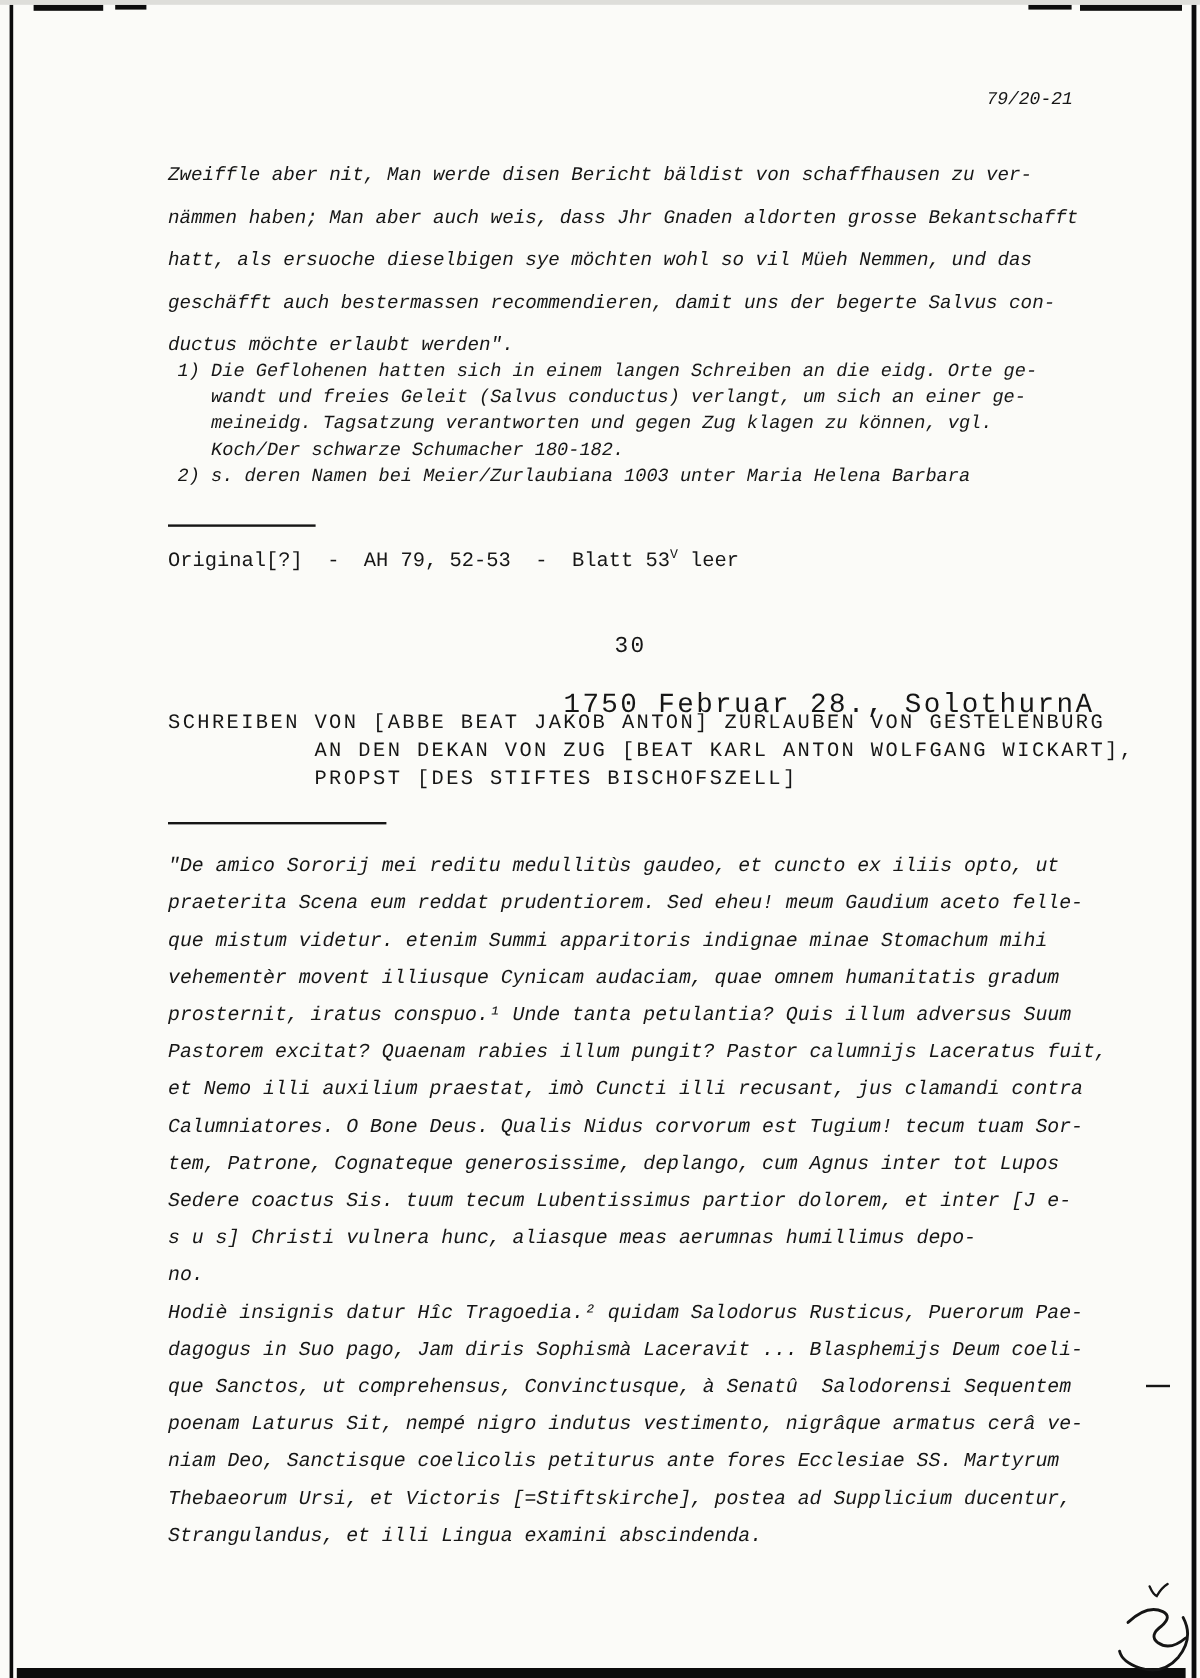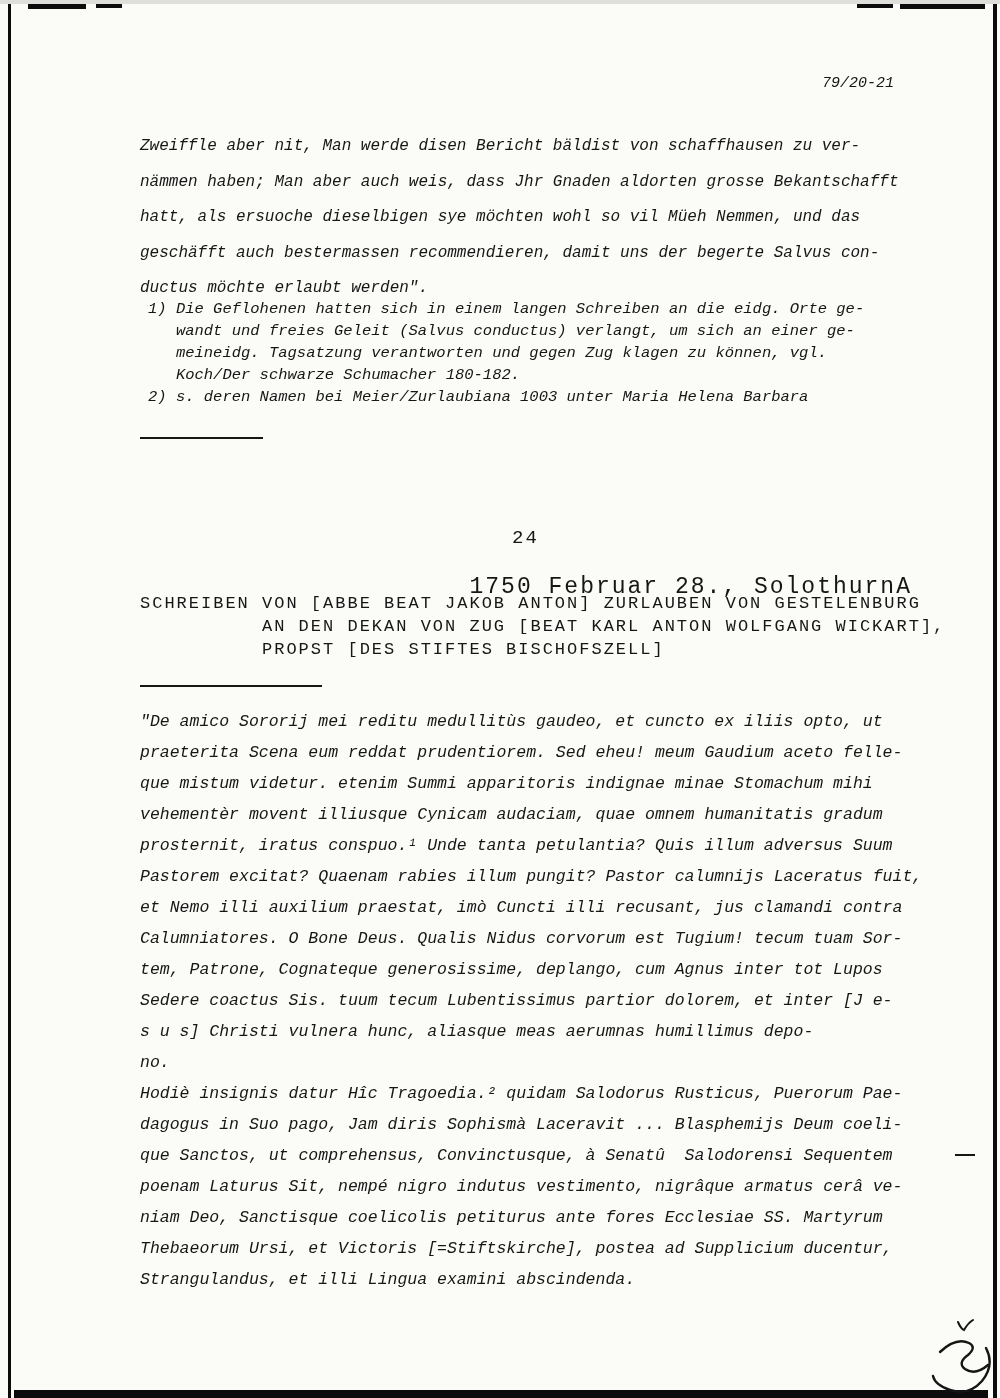--- a/index.html
+++ b/index.html
@@ -63,22 +63,23 @@
   <div class="abs tick tick-d"></div>
 
   <div class="abs mono it pageref">79/20-21</div>
 
   <section class="abs mono it gq"><div>Zweiffle aber nit, Man werde disen Bericht bäldist von schaffhausen zu ver-</div><div>nämmen haben; Man aber auch weis, dass Jhr Gnaden aldorten grosse Bekantschafft</div><div>hatt, als ersuoche dieselbigen sye möchten wohl so vil Müeh Nemmen, und das</div><div>geschäfft auch bestermassen recommendieren, damit uns der begerte Salvus con-</div><div>ductus möchte erlaubt werden".</div></section>
 
   <section class="abs mono it fn"><div>1) Die Geflohenen hatten sich in einem langen Schreiben an die eidg. Orte ge-</div><div>   wandt und freies Geleit (Salvus conductus) verlangt, um sich an einer ge-</div><div>   meineidg. Tagsatzung verantworten und gegen Zug klagen zu können, vgl.</div><div>   Koch/Der schwarze Schumacher 180-182.</div><div>2) s. deren Namen bei Meier/Zurlaubiana 1003 unter Maria Helena Barbara</div></section>
 
   <div class="abs rule rule1"></div>
 
+  <div class="abs mono source"><span>Original[?]  -  AH 79, 52-53  -  Blatt 53</span><span class="sup">V</span><span> leer</span></div>
 
-  <div class="abs mono entry-no">24</div>
+  <div class="abs mono entry-no">30</div>
 
   <div class="abs mono dateline">
     <span>1750 Februar 28., Solothurn</span>
     <span>A</span>
   </div>
 
   <section class="abs mono title"><div>SCHREIBEN VON [ABBE BEAT JAKOB ANTON] ZURLAUBEN VON GESTELENBURG</div><div>          AN DEN DEKAN VON ZUG [BEAT KARL ANTON WOLFGANG WICKART],</div><div>          PROPST [DES STIFTES BISCHOFSZELL]</div></section>
 
   <div class="abs rule rule2"></div>
 

